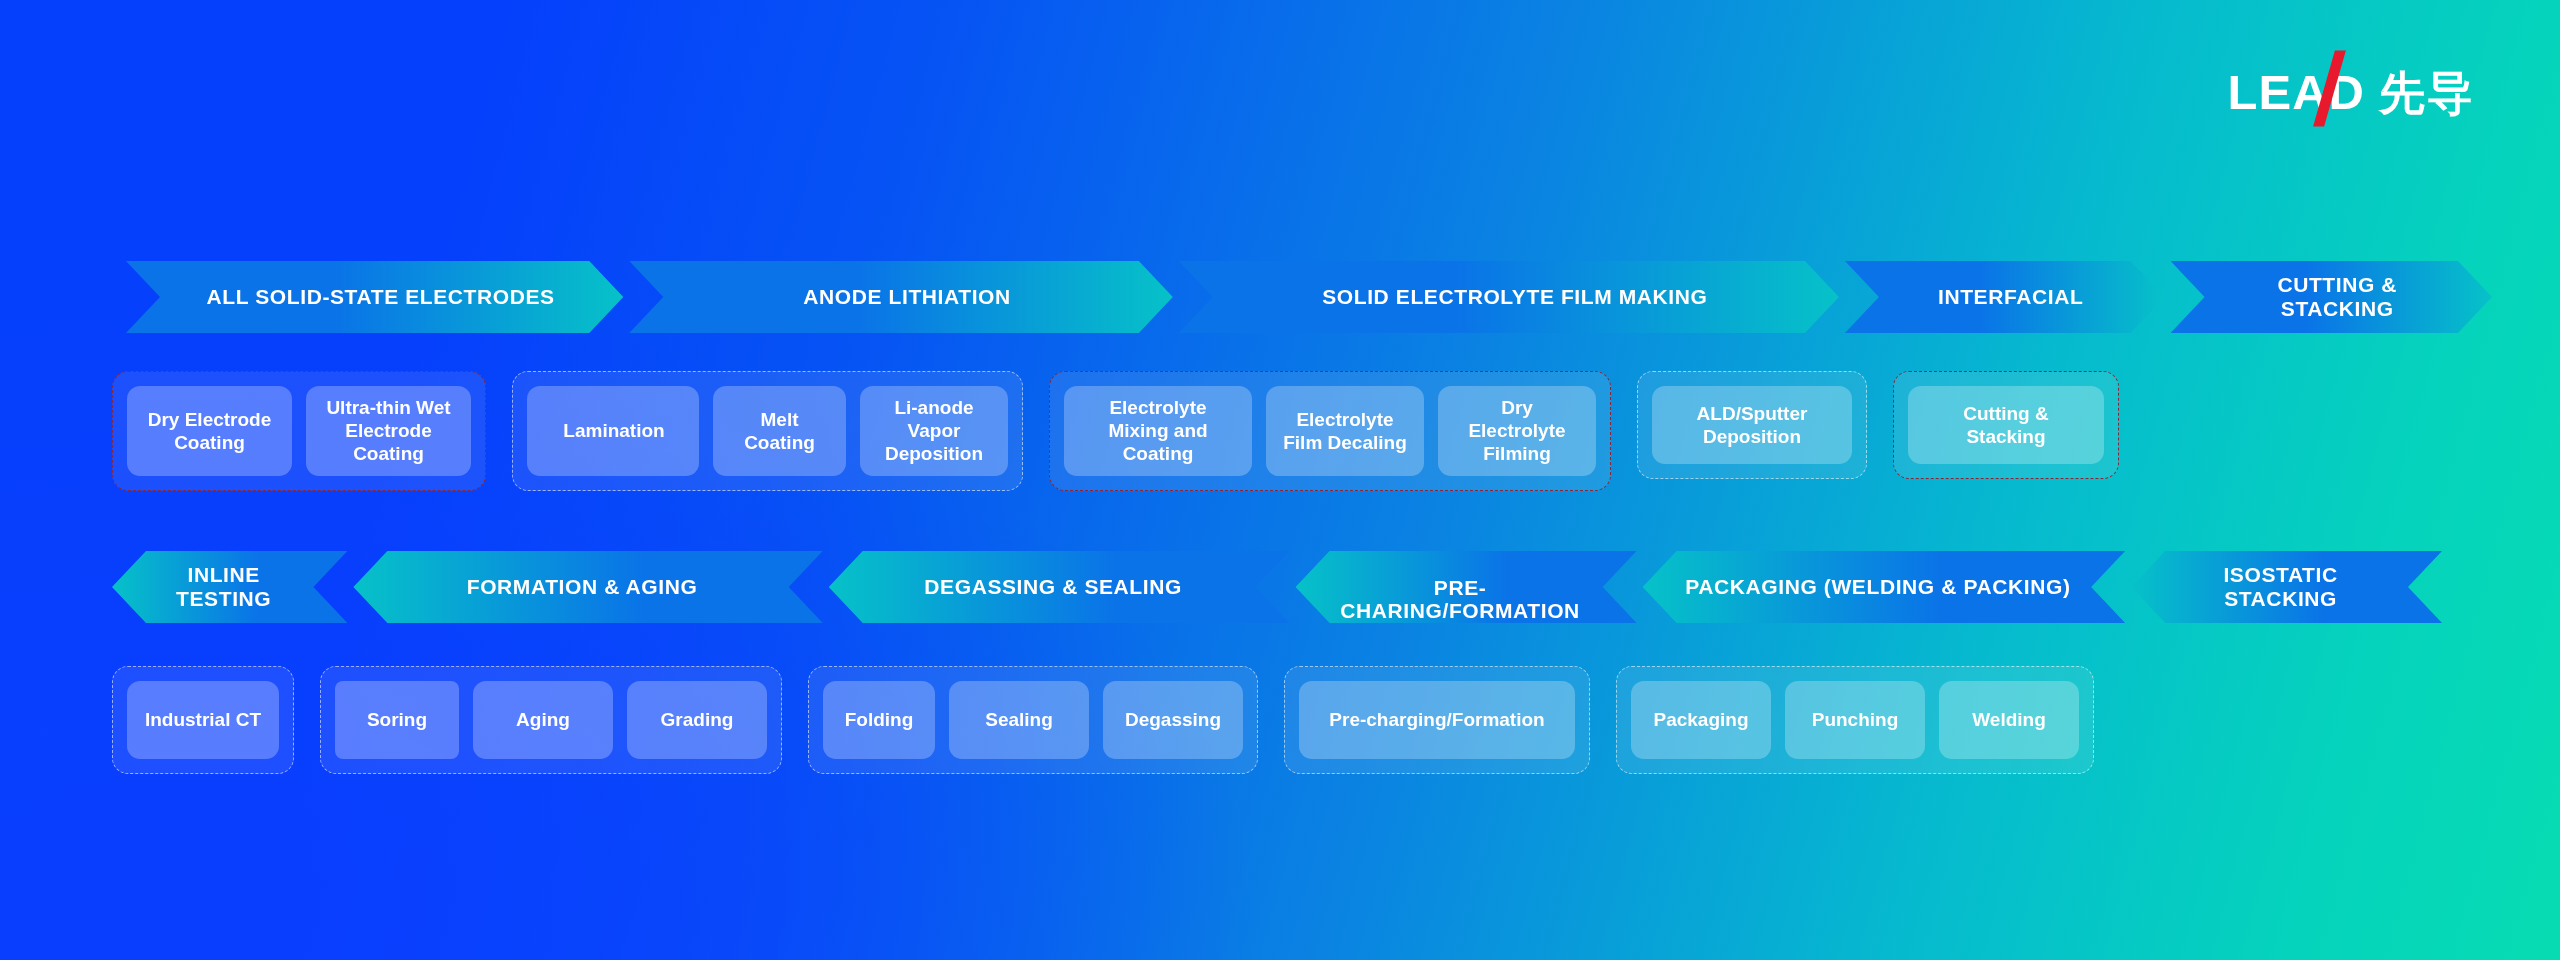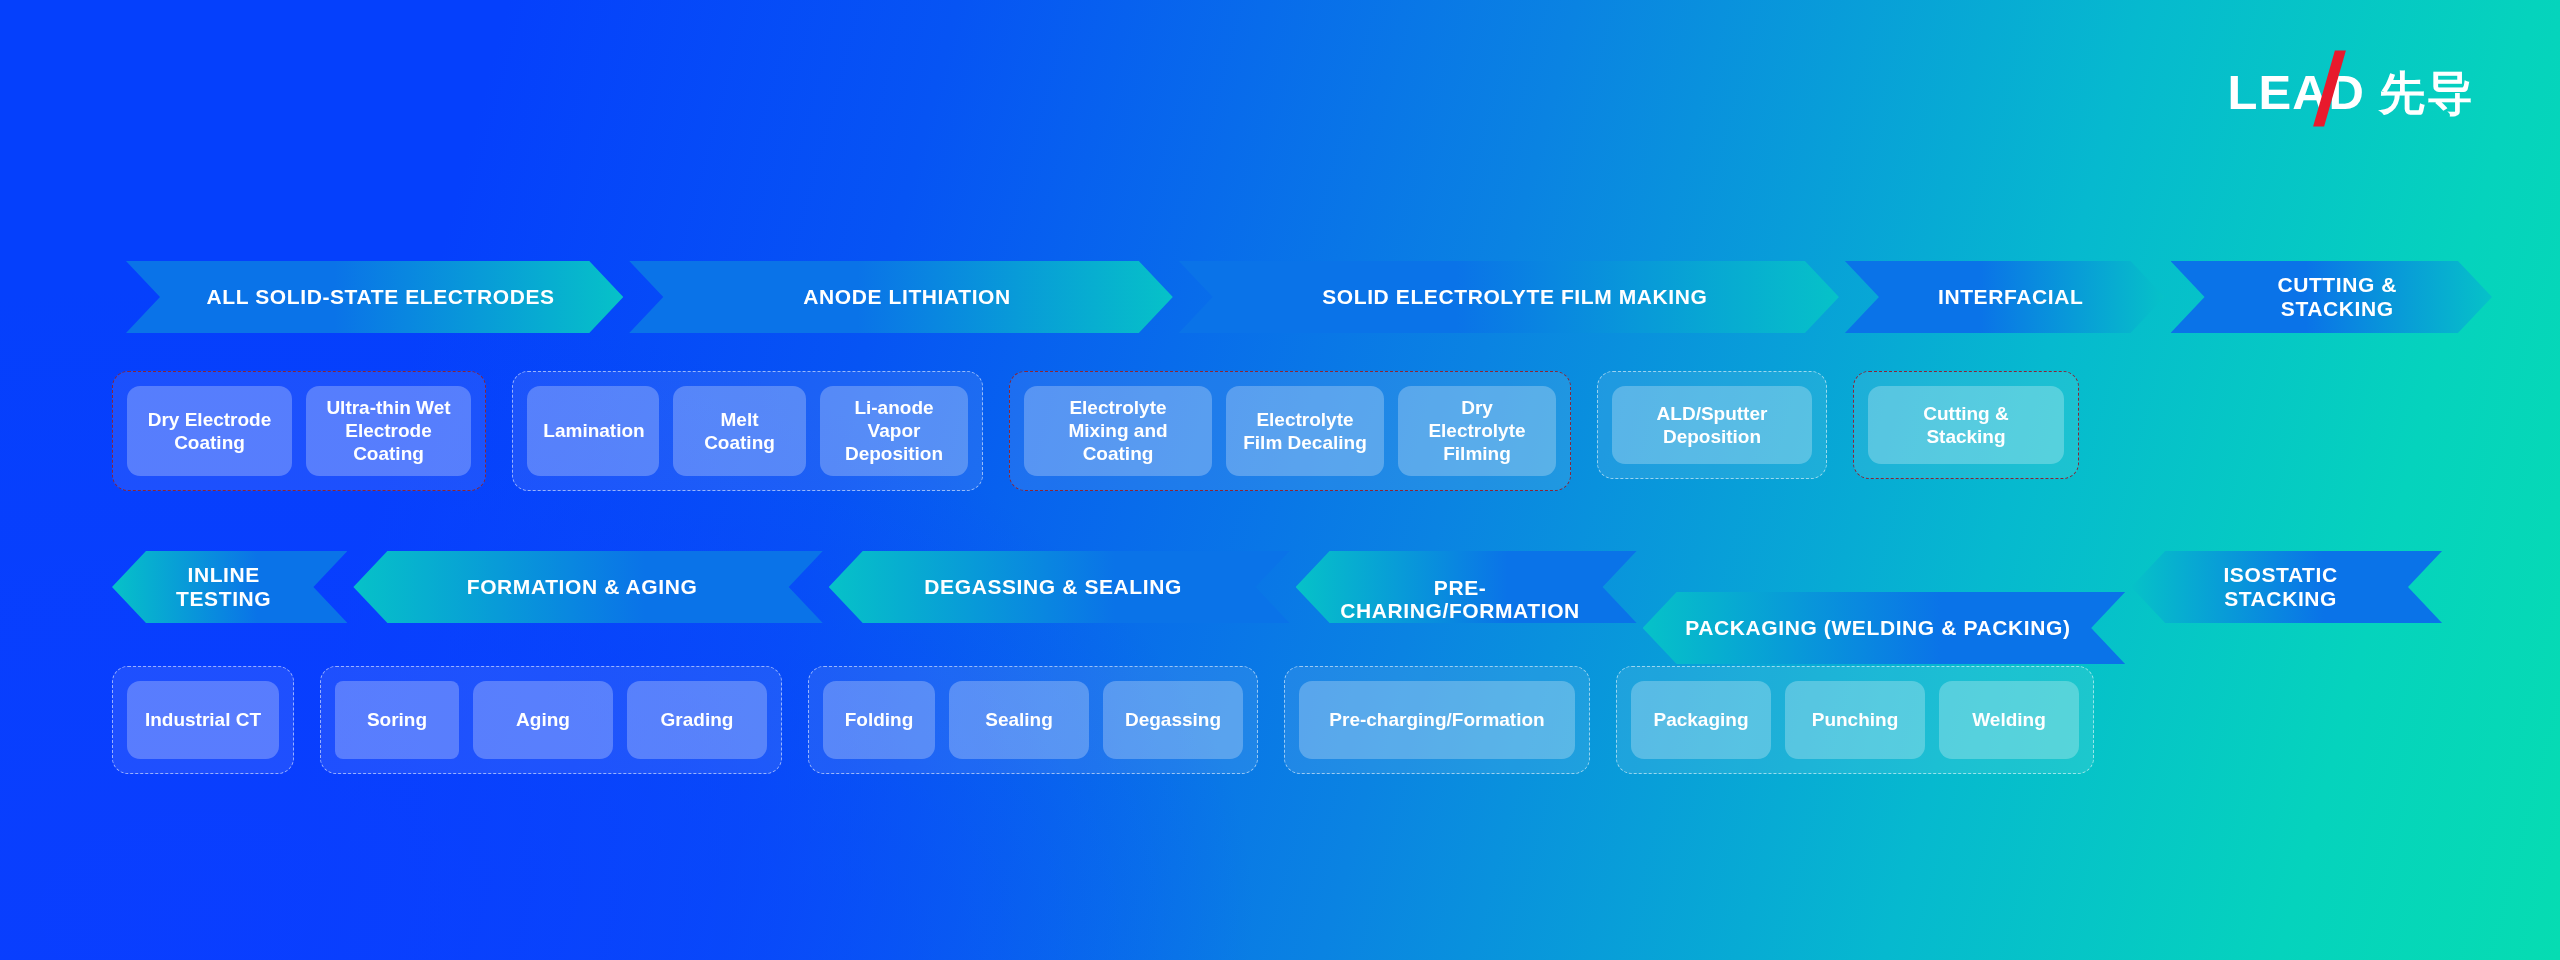--- a/index.html
+++ b/index.html
@@ -118,21 +118,21 @@
       <div class="chev" style="width: 340px; background: linear-gradient(90deg, rgb(10, 115, 232) 0%, rgb(10, 115, 232) 42%, rgb(6, 194, 200) 100%);">
         <span class="chev-label">CUTTING &amp; STACKING</span>
       </div>
     </div>
   <div class="cards cards-r1" id="cards-r1">
       <div class="group accent">
         <div class="card" style="width: 165px;">Dry Electrode Coating</div>
         <div class="card" style="width: 165px;">Ultra-thin Wet Electrode Coating</div>
       </div>
       <div class="group">
-        <div class="card" style="width: 132px; padding-left: 16px;">Lamination</div>
+        <div class="card" style="width: 172px; padding-left: 16px;">Lamination</div>
         <div class="card" style="width: 133px;">Melt Coating</div>
         <div class="card" style="width: 148px;">Li-anode Vapor Deposition</div>
       </div>
       <div class="group accent">
         <div class="card" style="width: 188px;">Electrolyte Mixing and Coating</div>
         <div class="card" style="width: 158px;">Electrolyte Film Decaling</div>
         <div class="card" style="width: 158px;">Dry Electrolyte Filming</div>
       </div>
       <div class="group">
         <div class="card" style="width: 200px;">ALD/Sputter Deposition</div>
@@ -148,21 +148,21 @@
       </div>
       <div class="chev" style="width: 492px; background: linear-gradient(90deg, rgb(6, 194, 200) 0%, rgb(10, 115, 232) 62%, rgb(10, 115, 232) 100%);">
         <span class="chev-label">FORMATION &amp; AGING</span>
       </div>
       <div class="chev" style="width: 483px; background: linear-gradient(90deg, rgb(6, 194, 200) 0%, rgb(10, 115, 232) 62%, rgb(10, 115, 232) 100%);">
         <span class="chev-label">DEGASSING &amp; SEALING</span>
       </div>
       <div class="chev" style="width: 356px; background: linear-gradient(90deg, rgb(6, 194, 200) 0%, rgb(10, 115, 232) 62%, rgb(10, 115, 232) 100%); align-items: flex-end;">
         <span class="chev-label">PRE-CHARING/FORMATION</span>
       </div>
-      <div class="chev" style="width: 506px; background: linear-gradient(90deg, rgb(6, 194, 200) 0%, rgb(10, 115, 232) 62%, rgb(10, 115, 232) 100%); margin-top: 41px;">
+      <div class="chev" style="width: 506px; background: linear-gradient(90deg, rgb(6, 194, 200) 0%, rgb(10, 115, 232) 62%, rgb(10, 115, 232) 100%);">
         <span class="chev-label">PACKAGING (WELDING &amp; PACKING)</span>
       </div>
       <div class="chev" style="width: 324px; background: linear-gradient(90deg, rgb(6, 194, 200) 0%, rgb(10, 115, 232) 62%, rgb(10, 115, 232) 100%);">
         <span class="chev-label">ISOSTATIC
 STACKING</span>
       </div>
     </div>
   <div class="cards cards-r2" id="cards-r2">
       <div class="group">
         <div class="card" style="width: 152px;">Industrial CT</div>

